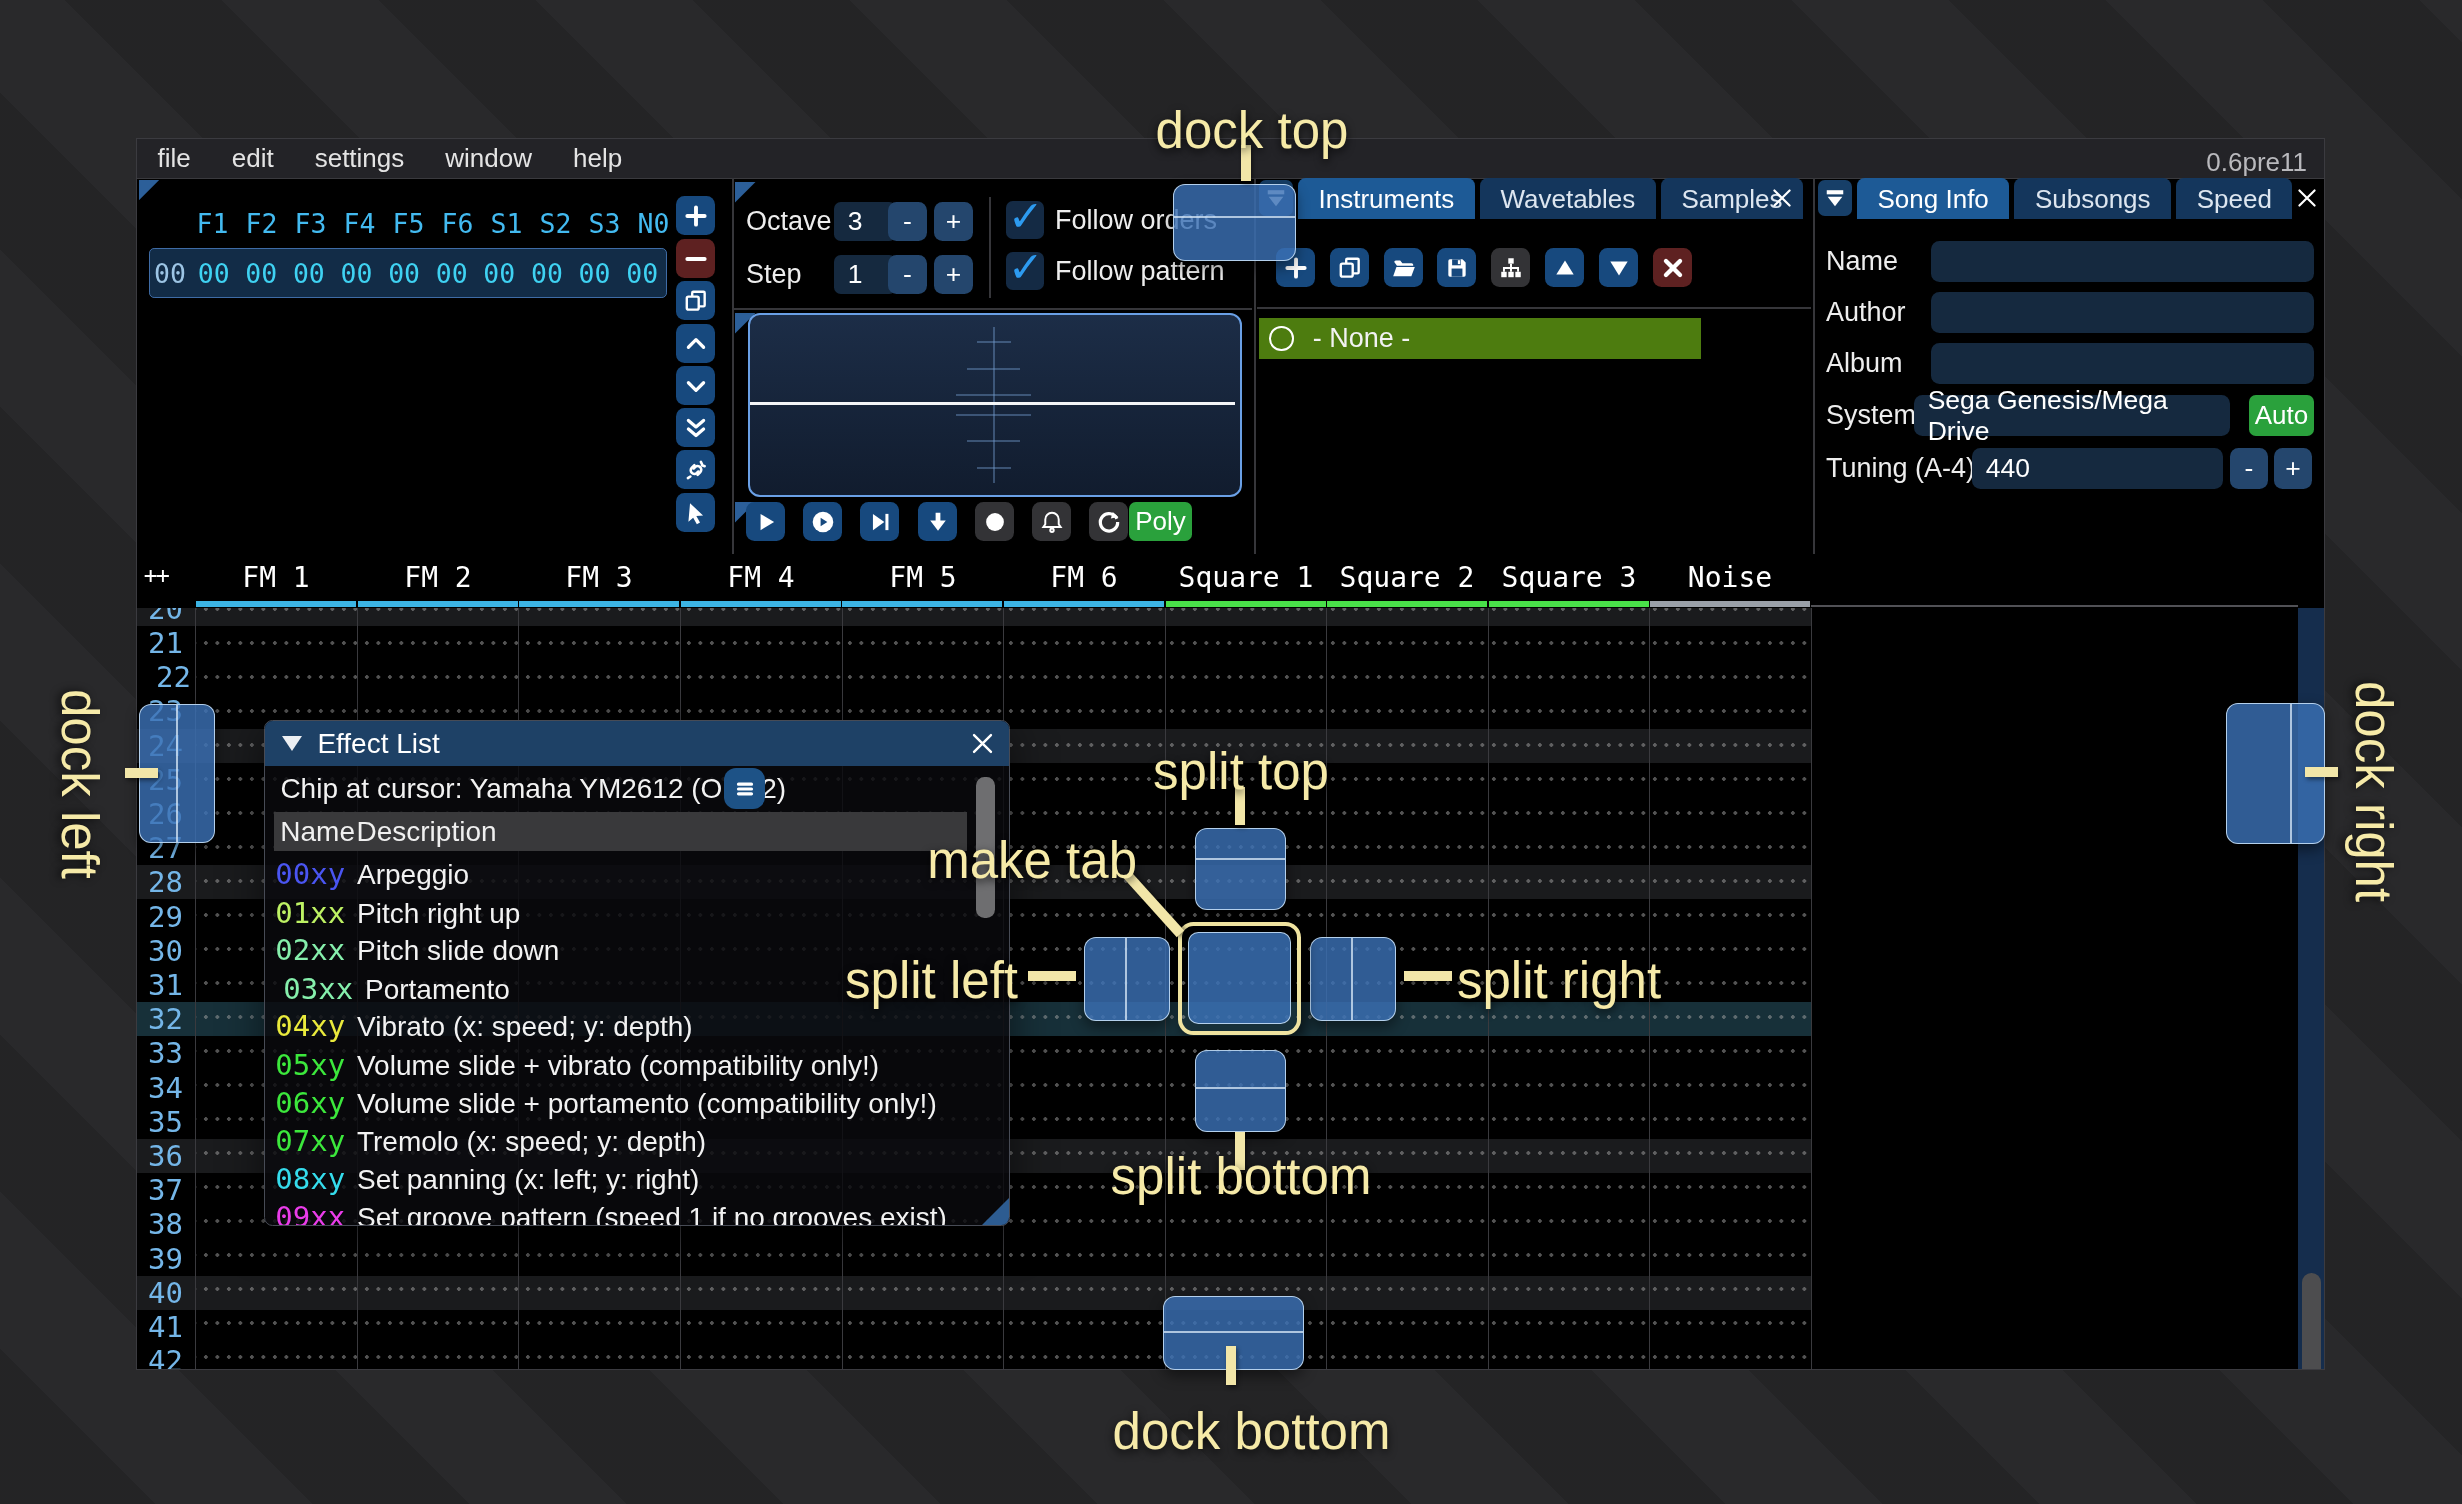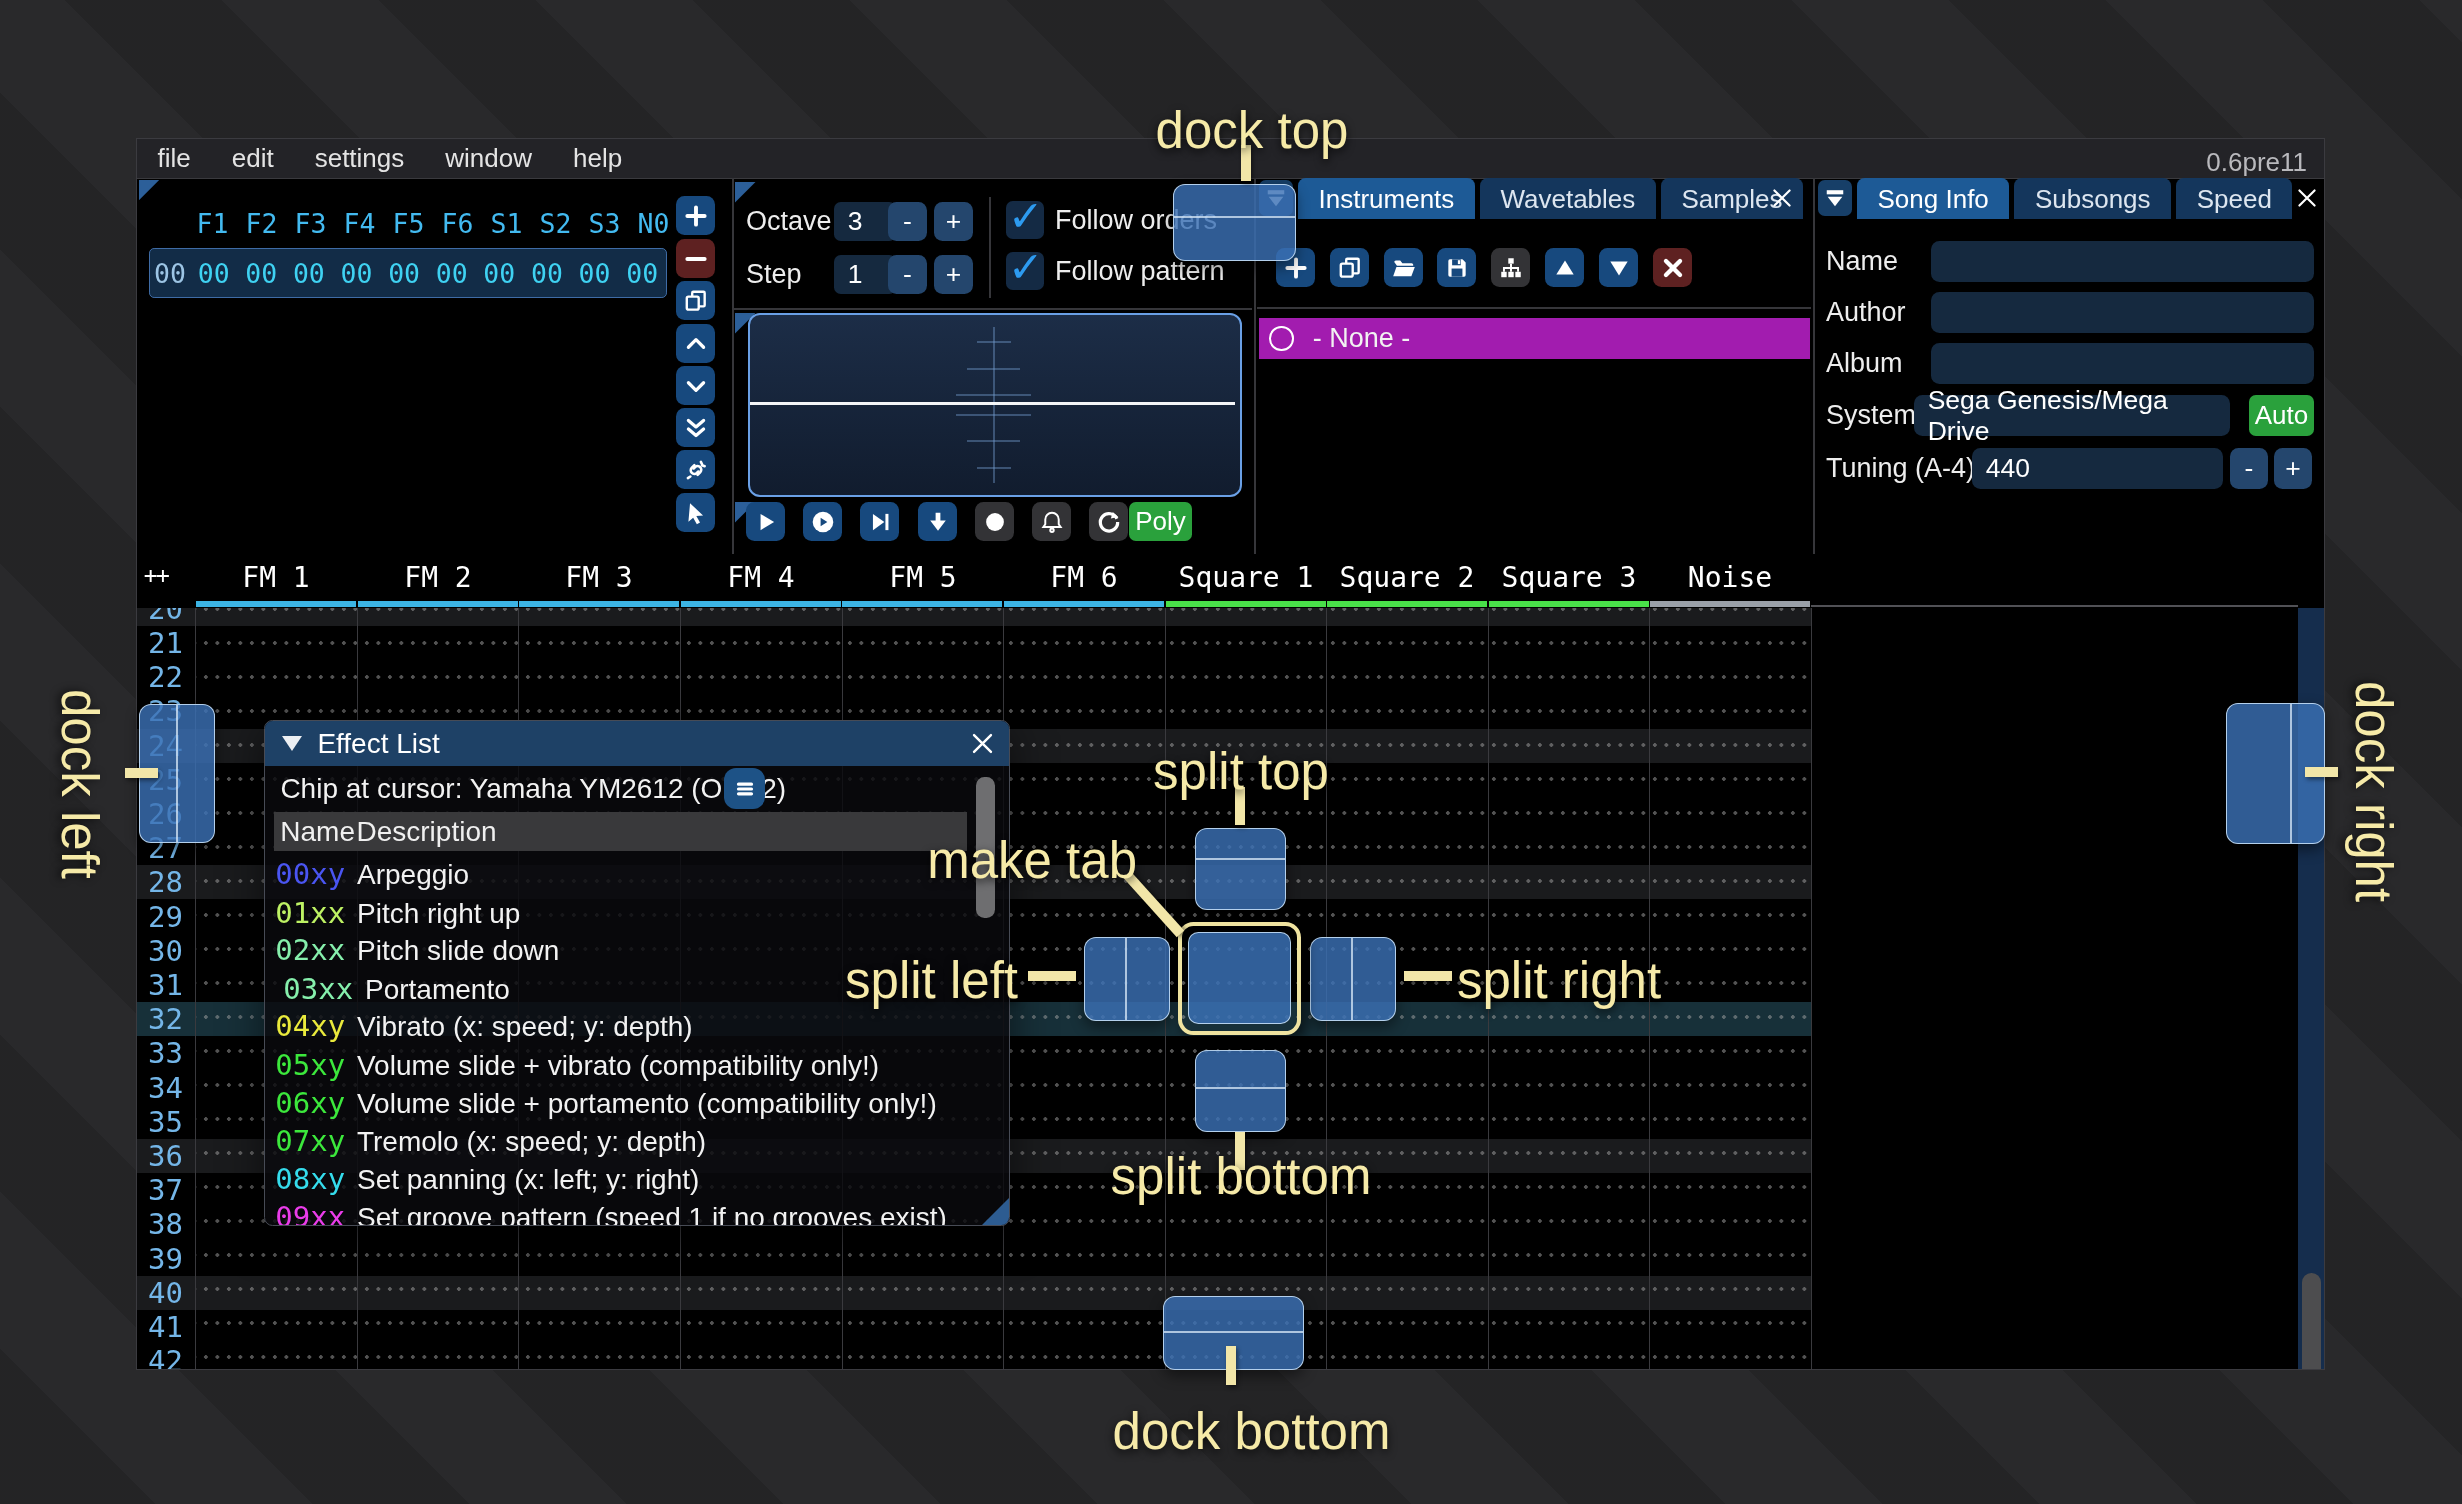--- a/index.html
+++ b/index.html
@@ -380,21 +380,21 @@
         </div>
         <div class="btn red" style="left: 1516px; top: 109px;">
           <span class="ic">
             <svg viewBox="0 0 24 24">
               <path d="M5.5 5.5l13 13m0-13l-13 13" stroke="#fff" stroke-width="4" stroke-linecap="round"></path>
             </svg>
           </span>
         </div>
       </div>
     <div class="hdiv" style="left:1120px;top:168px;width:554px;"></div>
-    <div style="position:absolute;left:1122px;top:179px;width:551px;height:41px;background:#a21caf;display:flex;align-items:center;">
+    <div style="position:absolute;left:1122px;top:179px;width:442px;height:41px;background:#4d7c0f;display:flex;align-items:center;">
       <div class="radio" style="margin-left:10.3px;"></div>
       <div style="margin-left:19px;font-size:27px;color:#f2f2f2;">- None -</div>
     </div>
 
     <div class="sqicon" style="left:1681px;top:41px;">
         <svg viewBox="0 0 24 24">
           <rect x="3" y="3.5" width="18" height="4.5" fill="#fff"></rect>
           <path d="M4 10.5h16L12 21z" fill="#fff"></path>
         </svg>
       </div>
@@ -428,21 +428,21 @@
           <div class="rowstripe gray" style="top: 174px;"></div>
           <div class="rowstripe gray" style="top: 310px;"></div>
           <div class="rowstripe cyan" style="top: 447px;"></div>
           <div class="rowstripe gray" style="top: 584px;"></div>
           <div class="rowstripe gray" style="top: 721px;"></div>
         </div>
       <div id="dots"></div>
       <div id="rownums-host">
           <div class="rownum" style="top: 37px;">20</div>
           <div class="rownum" style="top: 71px;">21</div>
-          <div class="rownum" style="top: 105px;">22</div>
+          <div class="rownum" style="top: 105px; padding-left: 8px;">22</div>
           <div class="rownum" style="top: 139px;">23</div>
           <div class="rownum" style="top: 174px;">24</div>
           <div class="rownum" style="top: 208px;">25</div>
           <div class="rownum" style="top: 242px;">26</div>
           <div class="rownum" style="top: 276px;">27</div>
           <div class="rownum" style="top: 310px;">28</div>
           <div class="rownum" style="top: 345px;">29</div>
           <div class="rownum" style="top: 379px;">30</div>
           <div class="rownum" style="top: 413px;">31</div>
           <div class="rownum" style="top: 447px;">32</div>

